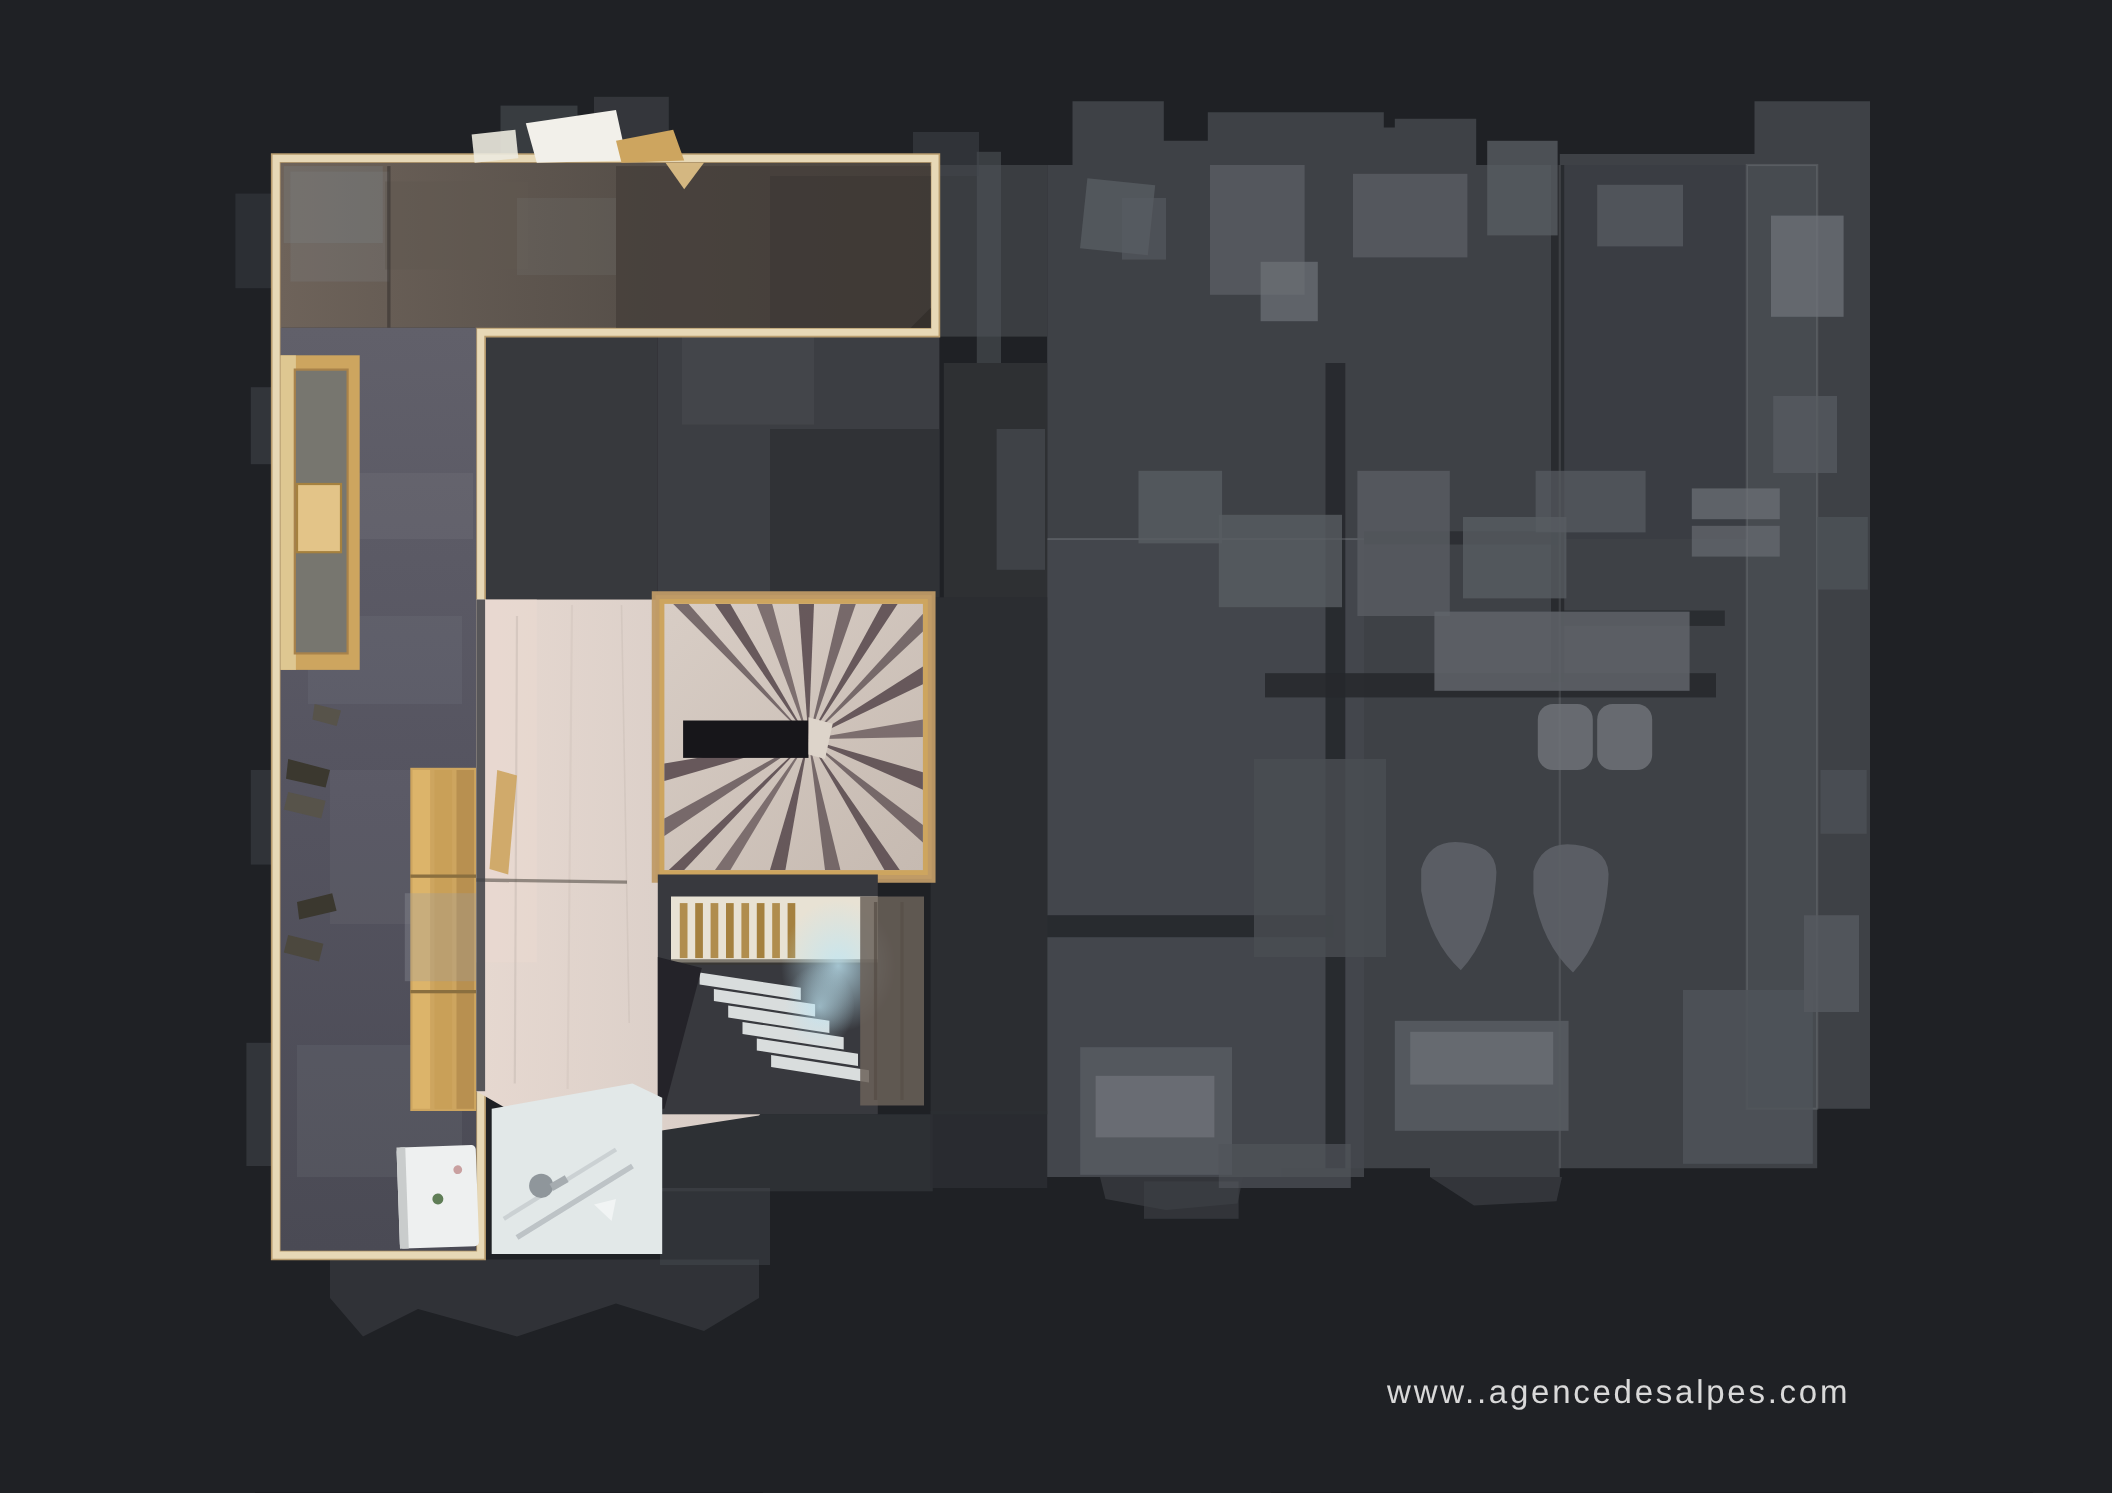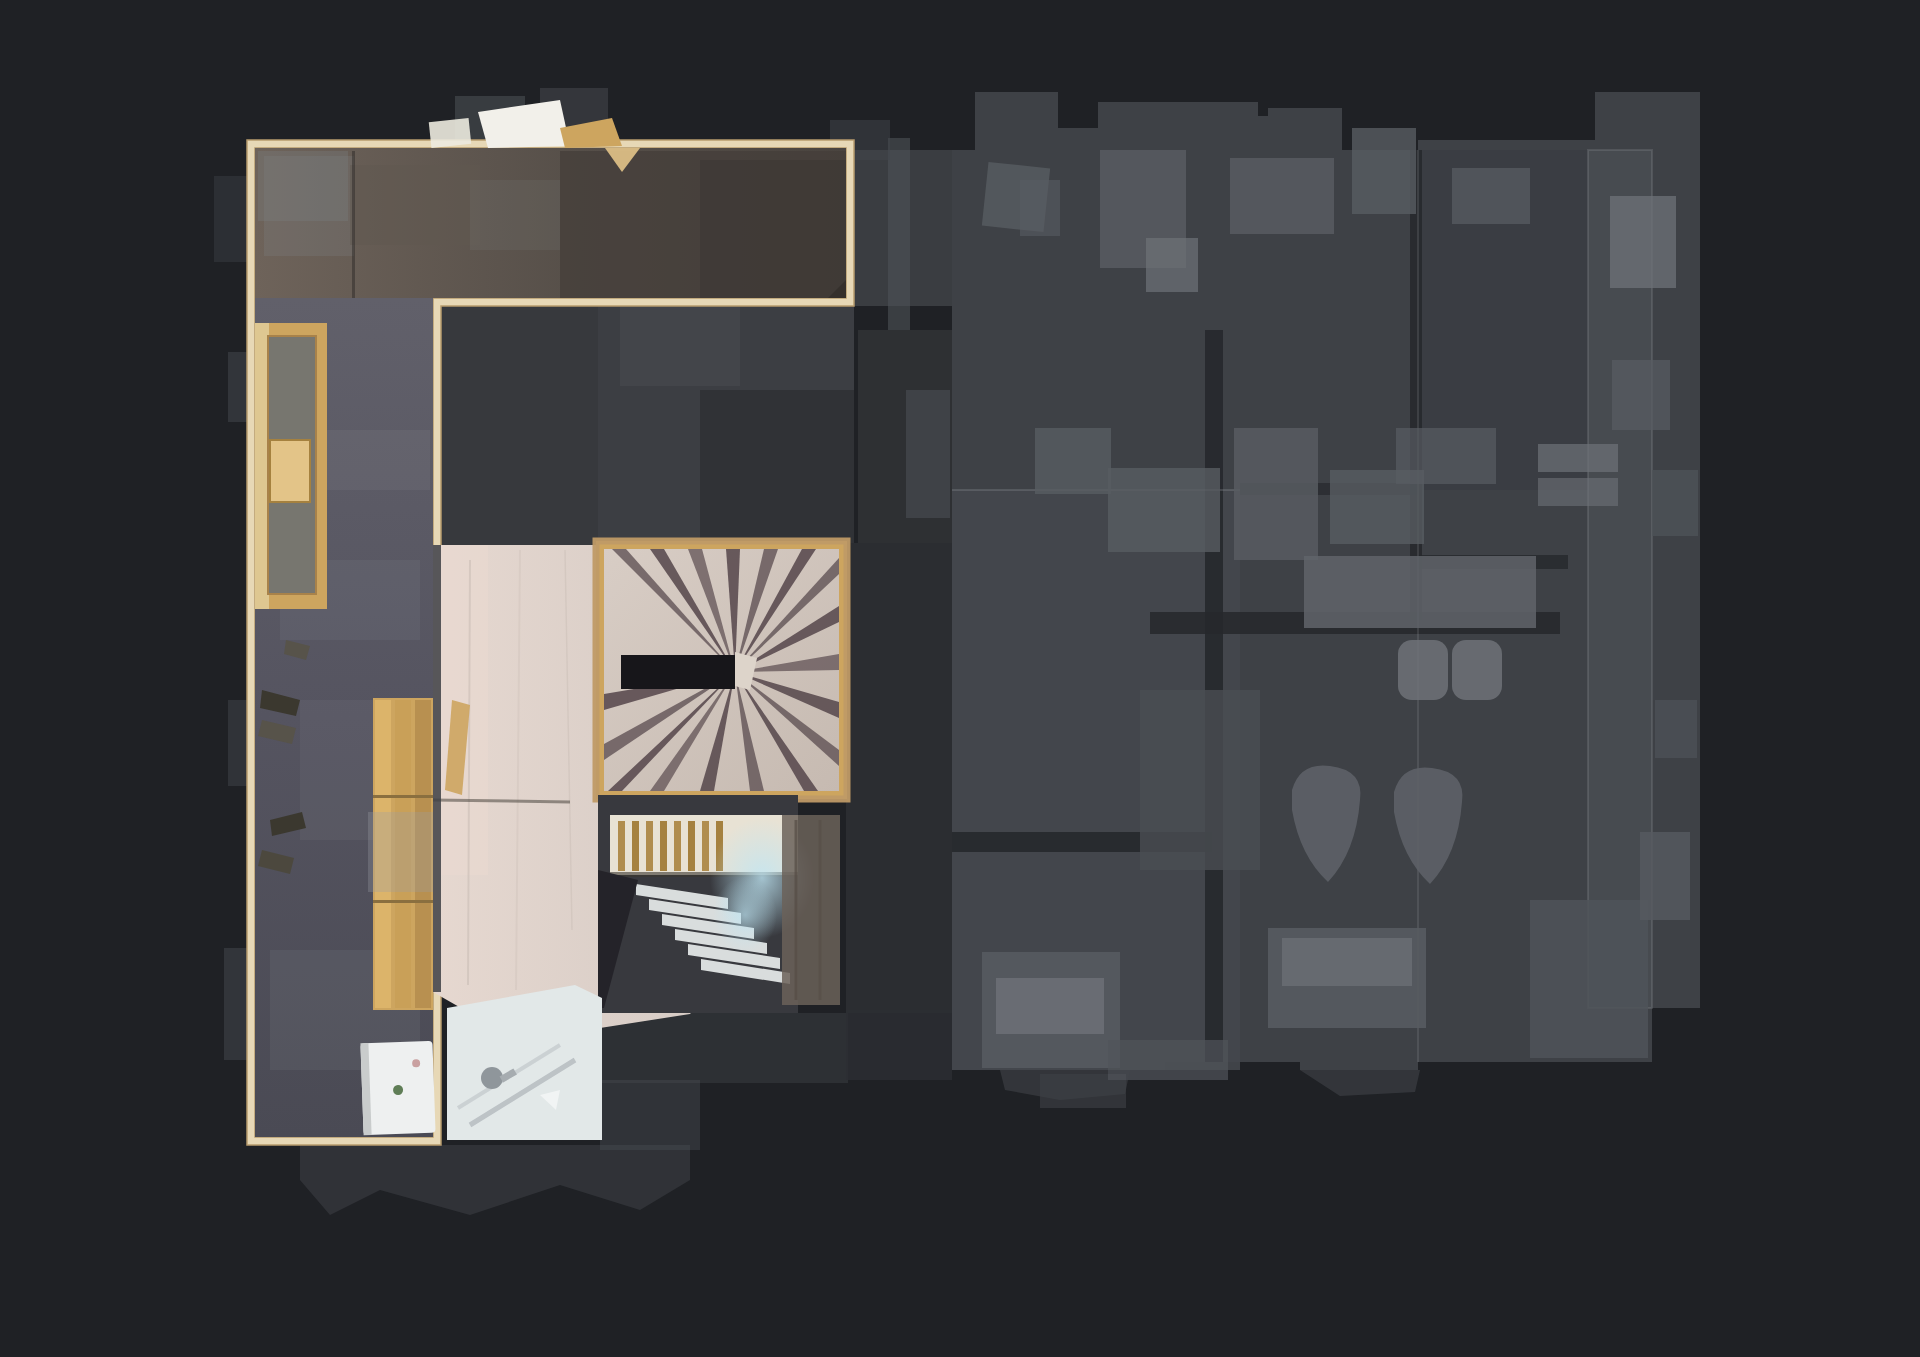--- a/index.html
+++ b/index.html
@@ -286,14 +286,15 @@
       <path class="bf" d="M447,1008 L575,985 L602,998 L602,1140 L447,1140 Z"></path>
       <line x1="470" y1="1125" x2="575" y2="1060" stroke="#b9bfc3" stroke-width="5" opacity="0.9"></line>
       <line x1="458" y1="1108" x2="560" y2="1045" stroke="#c6cccf" stroke-width="4" opacity="0.8"></line>
       <circle cx="492" cy="1078" r="11" fill="#8f969b"></circle>
       <rect x="500" y="1072" width="16" height="7" fill="#a6acb0" transform="rotate(-30 508 1075)"></rect>
       <path d="M540,1095 L560,1090 L556,1110 Z" fill="#ffffff" opacity="0.5"></path>
     </g>
   </g>
 </svg>
 
+<div class="watermark">www..agencedesalpes.com</div>
 
 </div>
 
 </body></html>

